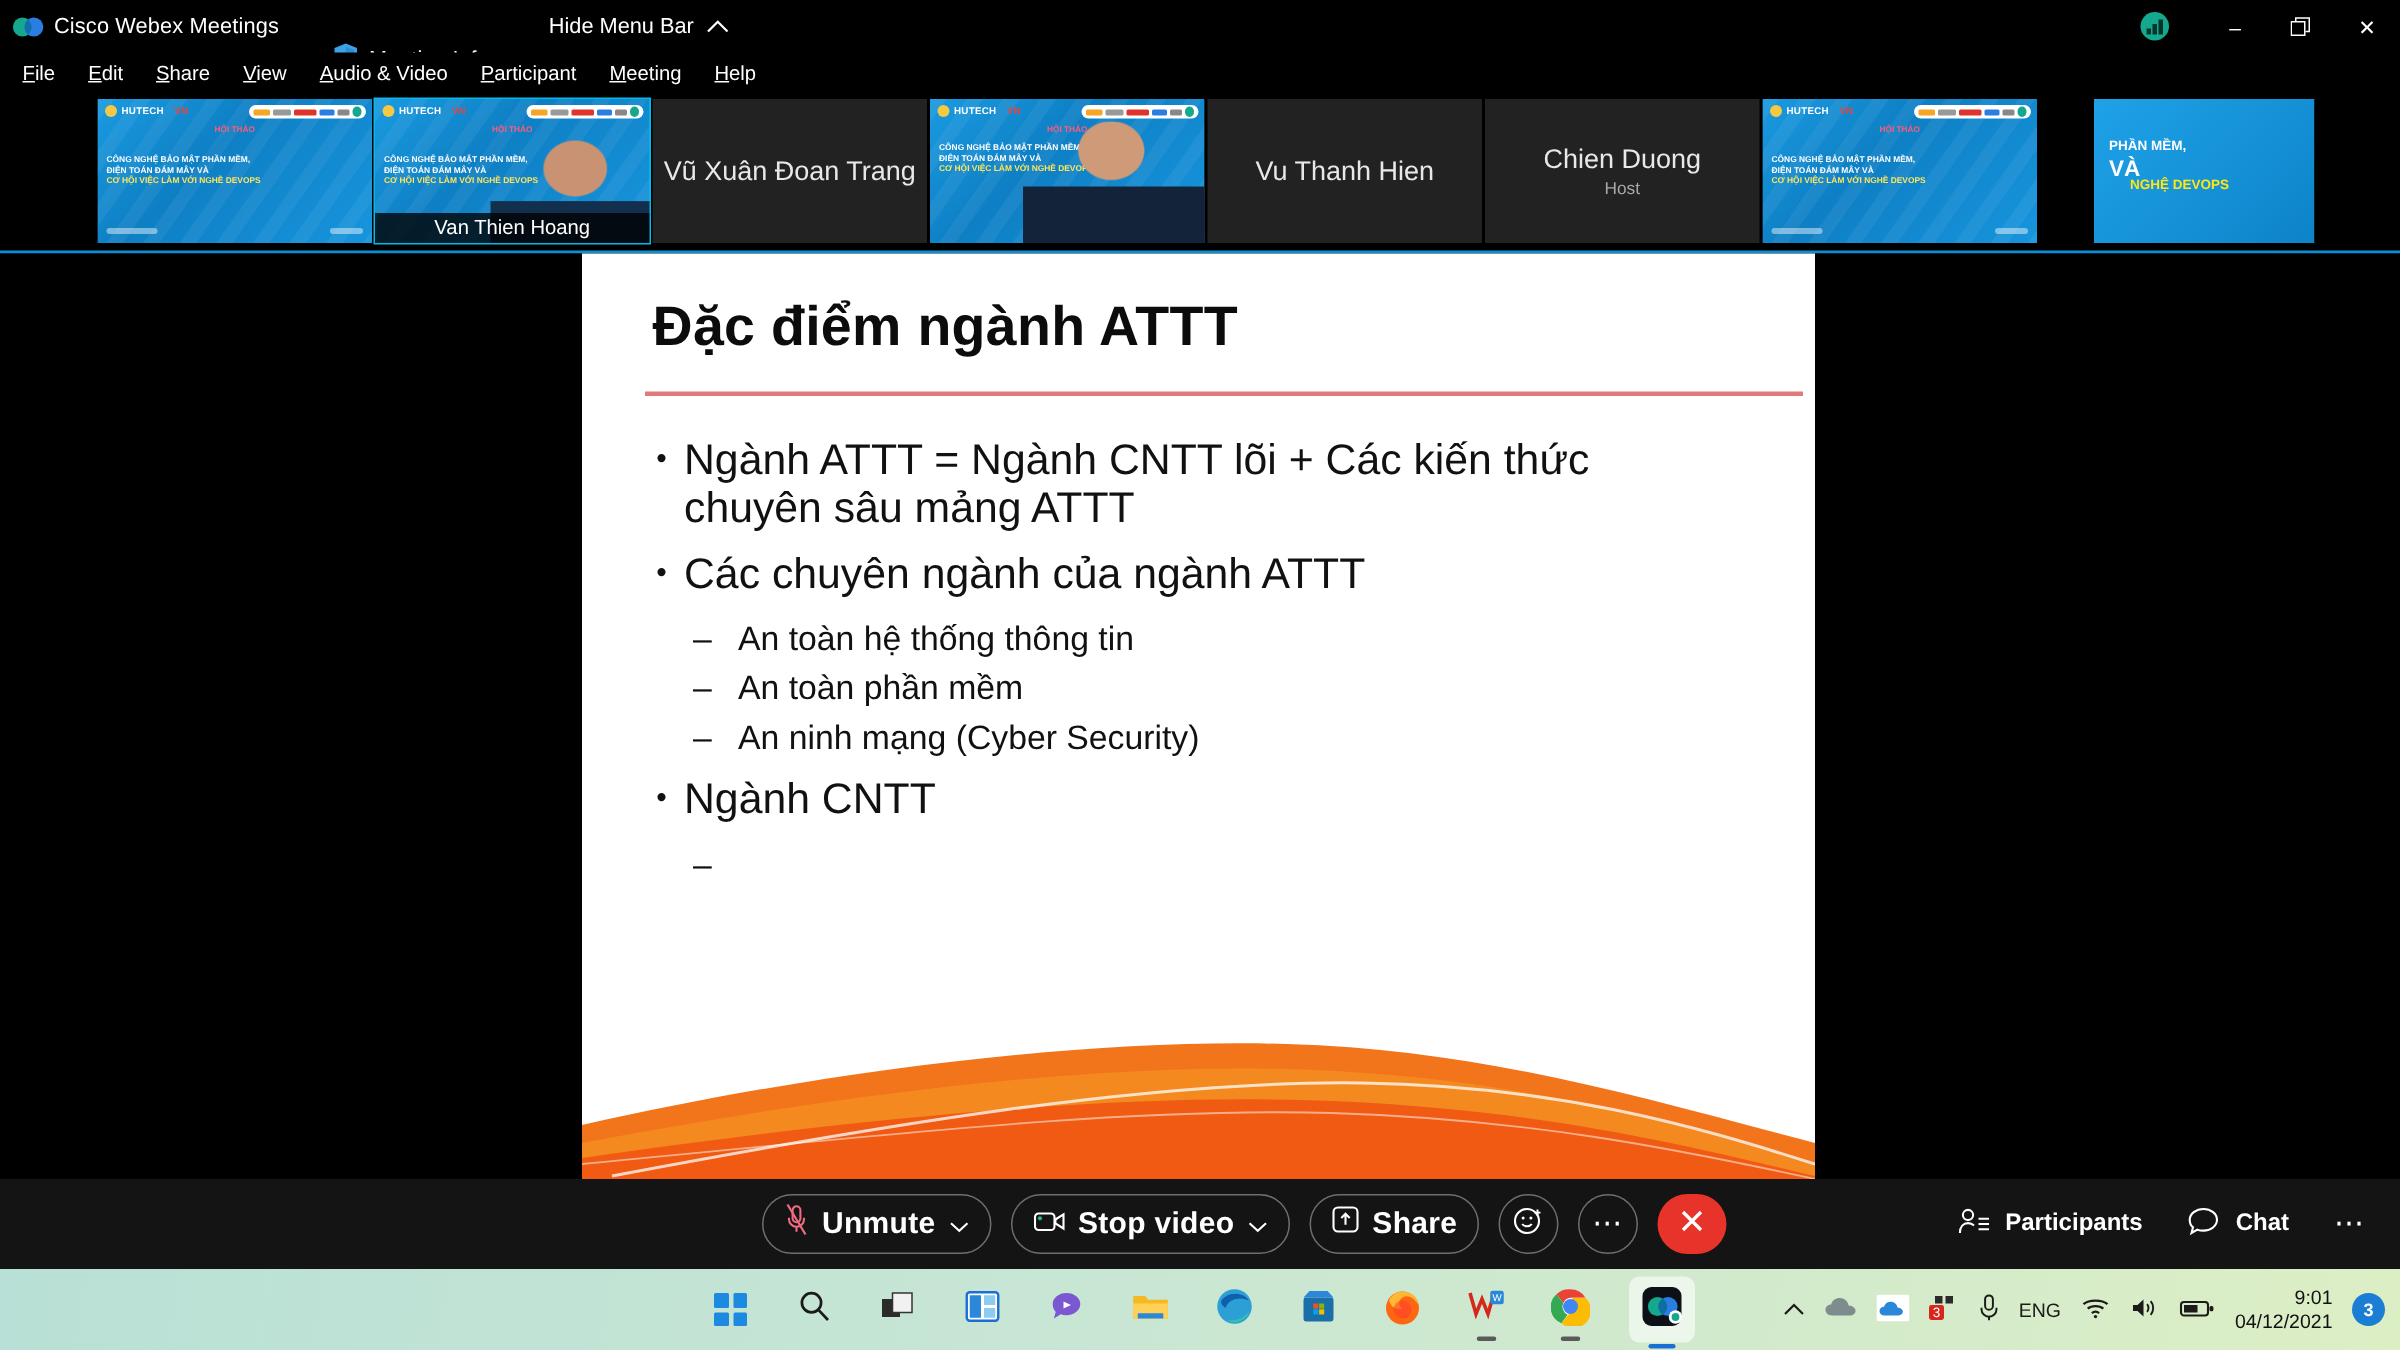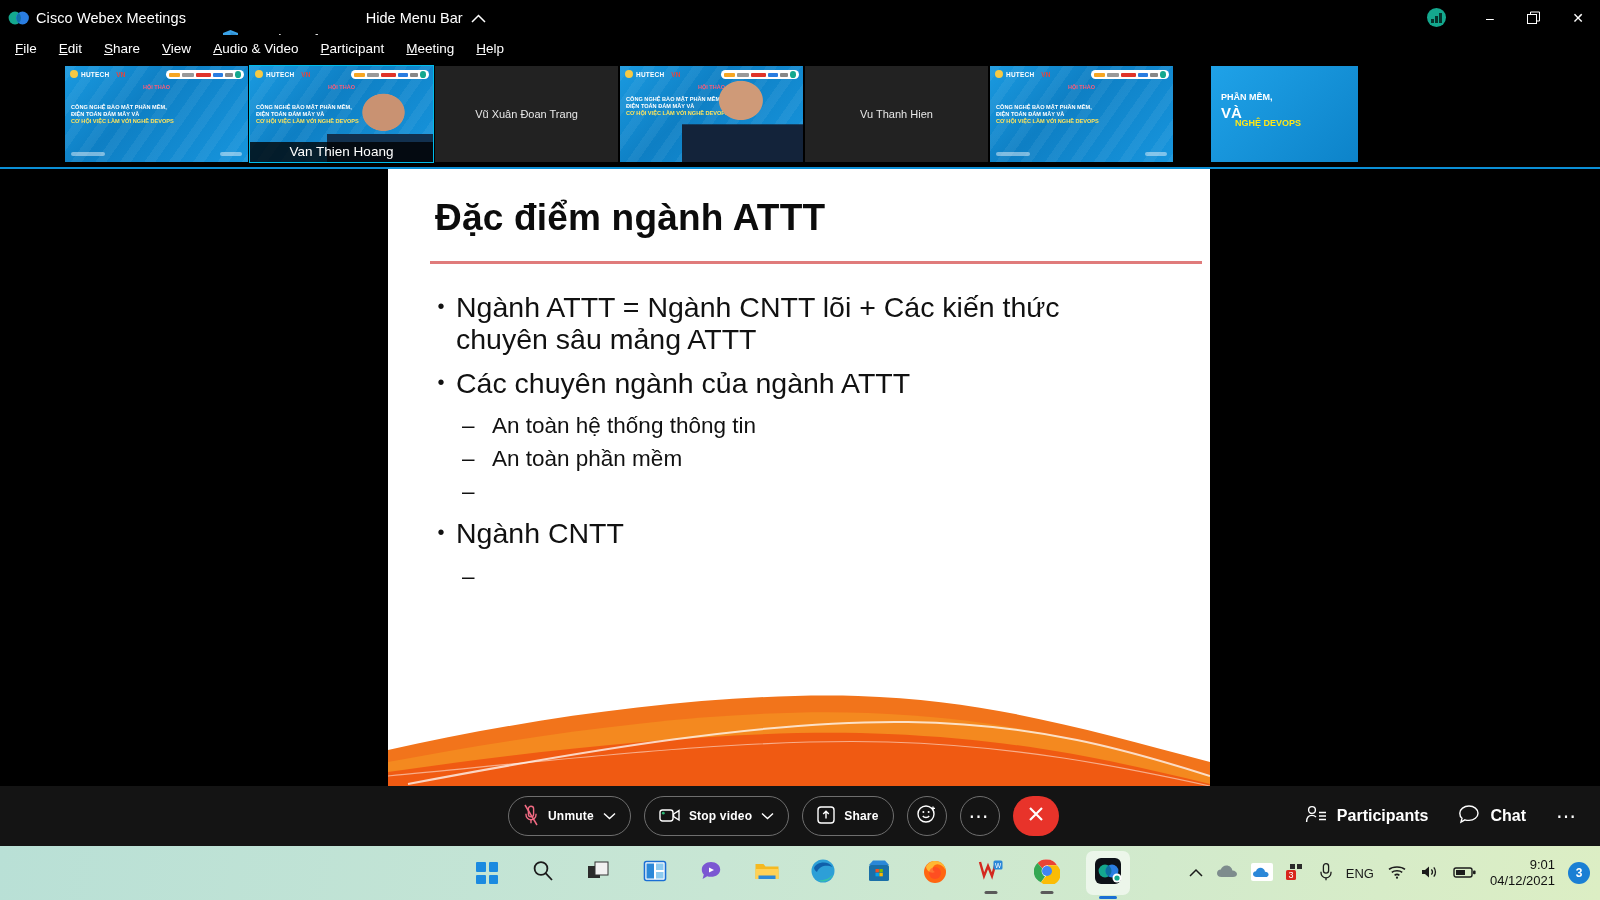--- a/index.html
+++ b/index.html
@@ -33,21 +33,21 @@
   .menubar { position: absolute; left: 0; top: 35px; width: 1600px; height: 26px; background: #000; display: flex; align-items: center; }
   .menu-item { color: #fff; font-size: 13.5px; padding: 0 11px; }
   .menu-item:first-child { margin-left: 4px; }
   .menu-item u { text-decoration: underline; }
 
   
   .strip { position: absolute; left: 0; top: 61px; width: 1600px; height: 108px; background: #000; display: flex; align-items: center; overflow: hidden; border-bottom: 2px solid #0b8fd6; }
   .thumb { position: relative; width: 183px; height: 96px; margin-left: 2px; background: #222; overflow: hidden; flex: none; display: flex; align-items: center; justify-content: center; }
   .thumb.first { margin-left: 65px; }
   .thumb.active { outline: 3px solid #00bceb; outline-offset: -2px; }
-  .thumb-name { color: #e8e8e8; font-size: 11px; text-align: center; }
+  .thumb-name { color: #e8e8e8; font-size: 18px; text-align: center; }
   .thumb-sub { color: #a8a8a8; font-size: 11.5px; text-align: center; margin-top: 3px; }
   .namebar { position: absolute; left: 0; right: 0; bottom: 0; background: rgba(0,0,0,.78); color: #fff; font-size: 13.5px; text-align: center; padding: 2px 0 3px; }
 
   
   .slidemini { position: absolute; inset: 0; background: linear-gradient(135deg,#1a9ae0 0%,#0e7fc4 40%,#1795dd 100%); }
   .slidemini:before { content:""; position:absolute; inset:0;
     background: repeating-linear-gradient(125deg, rgba(255,255,255,.055) 0 9px, rgba(255,255,255,0) 9px 20px); }
   .sm-head { position:absolute; left:5px; top:4px; display:flex; align-items:center; gap:3px; }
   .sm-logo { width:8px;height:8px;border-radius:50%;background:#f6c944; }
   .sm-hutech { color:#fff; font-size:6.5px; font-weight:bold; letter-spacing:.2px;}
@@ -83,21 +83,21 @@
   .b1 { display: flex; font-size: 28.5px; line-height: 1.14; color: #111; margin-bottom: 2px; }
   .b1 .dot { width: 30px; flex: none; text-align: center; font-size: 20px; line-height: 1.5; }
   .b1 .txt { max-width: 690px; }
   .b2 { display: flex; font-size: 22.5px; line-height: 1.45; color: #111; margin-left: 36px; }
   .b2 .dash { width: 30px; flex: none; }
   .gap { height: 9px; }
   .wave { position: absolute; left: 0; bottom: -2px; width: 100%; height: 130px; overflow: hidden; }
 
   
   .controlbar { position: absolute; left: 0; top: 786px; width: 1600px; height: 60px; background: #141414; display: flex; align-items: center; }
-  .pill { height: 40px; border: 1px solid #6e6e6e; border-radius: 21px; display: flex; align-items: center; padding: 0 14px; color: #fff; font-size: 12px; gap: 9px; }
+  .pill { height: 40px; border: 1px solid #6e6e6e; border-radius: 21px; display: flex; align-items: center; padding: 0 14px; color: #fff; font-size: 20px; gap: 9px; }
   .pill .lbl { font-weight: 600; letter-spacing: .2px; }
   .round { width: 40px; height: 40px; border: 1px solid #6e6e6e; border-radius: 50%; display: flex; align-items: center; justify-content: center; color: #fff; }
   .endcall { width: 46px; height: 40px; border-radius: 21px; background: #e8332a; display: flex; align-items: center; justify-content: center; color: #fff; }
   .cb-left { position: absolute; left: 508px; display: flex; align-items: center; gap: 13px; }
   .cb-right { position: absolute; right: 22px; display: flex; align-items: center; gap: 30px; }
   .txtbtn { display: flex; align-items: center; gap: 10px; color: #fff; font-size: 16px; font-weight: 600; }
   .dots3 { letter-spacing: 2px; font-size: 20px; color: #fff; line-height: 0.6; }
 
   
   .taskbar { position: absolute; left: 0; top: 846px; width: 1600px; height: 54px;
@@ -259,20 +259,26 @@
         <div class="person p2"></div>
       </div>
     </div>
 
     <div class="thumb">
       <div>
         <div class="thumb-name">Vu Thanh Hien</div>
       </div>
     </div>
 
+    <div class="thumb">
+      <div>
+        <div class="thumb-name">Chien Duong</div>
+        <div class="thumb-sub">Host</div>
+      </div>
+    </div>
 
     <div class="thumb">
       <div class="slidemini">
         <div class="sm-head">
             <span class="sm-logo"></span>
             <span class="sm-hutech">HUTECH</span>
             <span class="sm-vn">VN</span>
           </div>
         <div class="sm-pill">
             <i style="width:12px;background:#f6a623"></i>
@@ -321,20 +327,21 @@
         <div class="b2">
           <span class="dash">–</span>
           <span>An toàn hệ thống thông tin</span>
         </div>
         <div class="b2">
           <span class="dash">–</span>
           <span>An toàn phần mềm</span>
         </div>
         <div class="b2">
           <span class="dash">–</span>
+          <span>An ninh mạng (Cyber Security)</span>
         </div>
         <div class="gap"></div>
         <div class="b1">
           <span class="dot">•</span>
           <span class="txt">Ngành CNTT</span>
         </div>
         <div class="gap"></div>
         <div class="b2">
           <span class="dash">–</span>
         </div>

